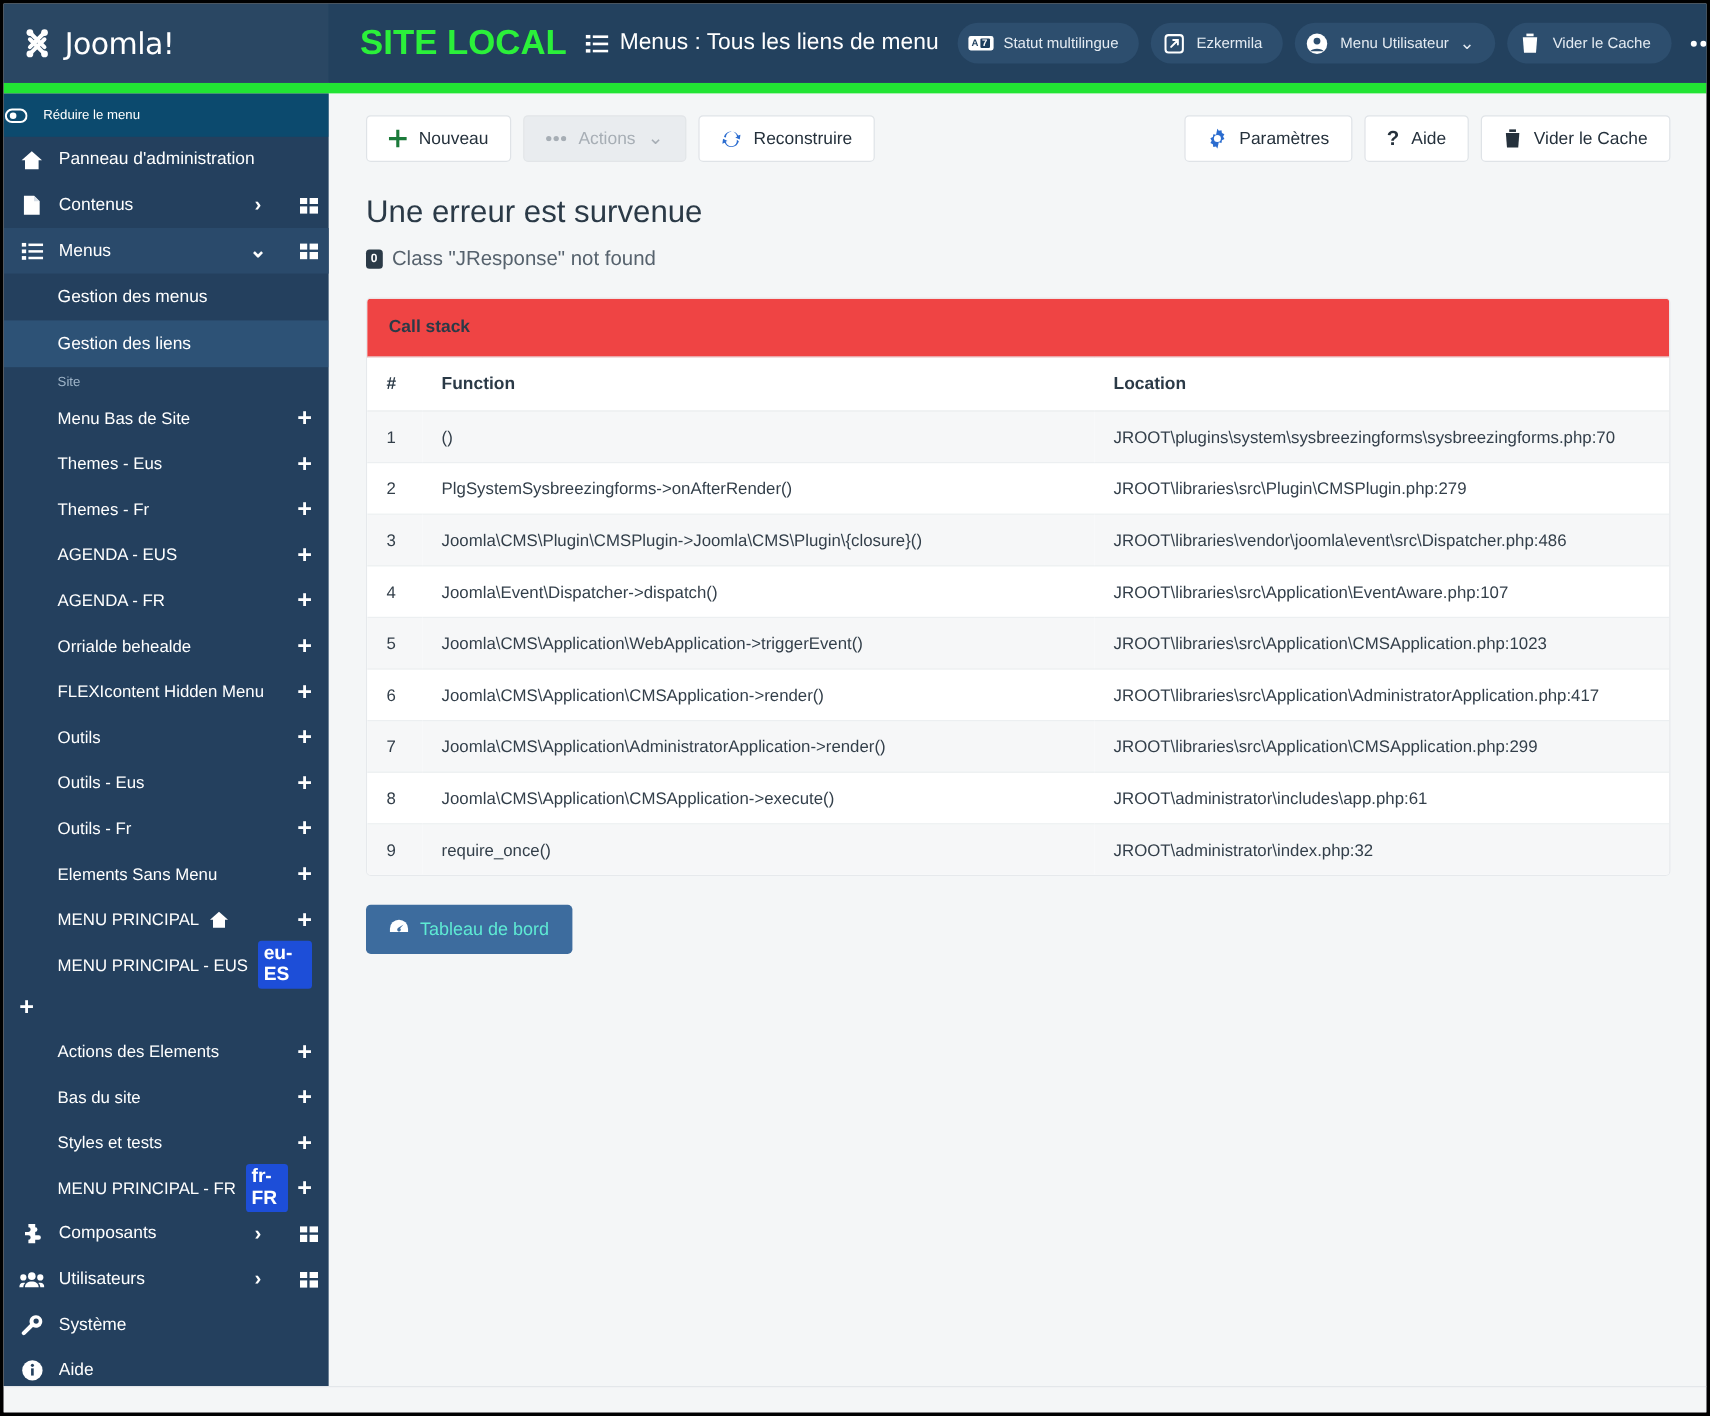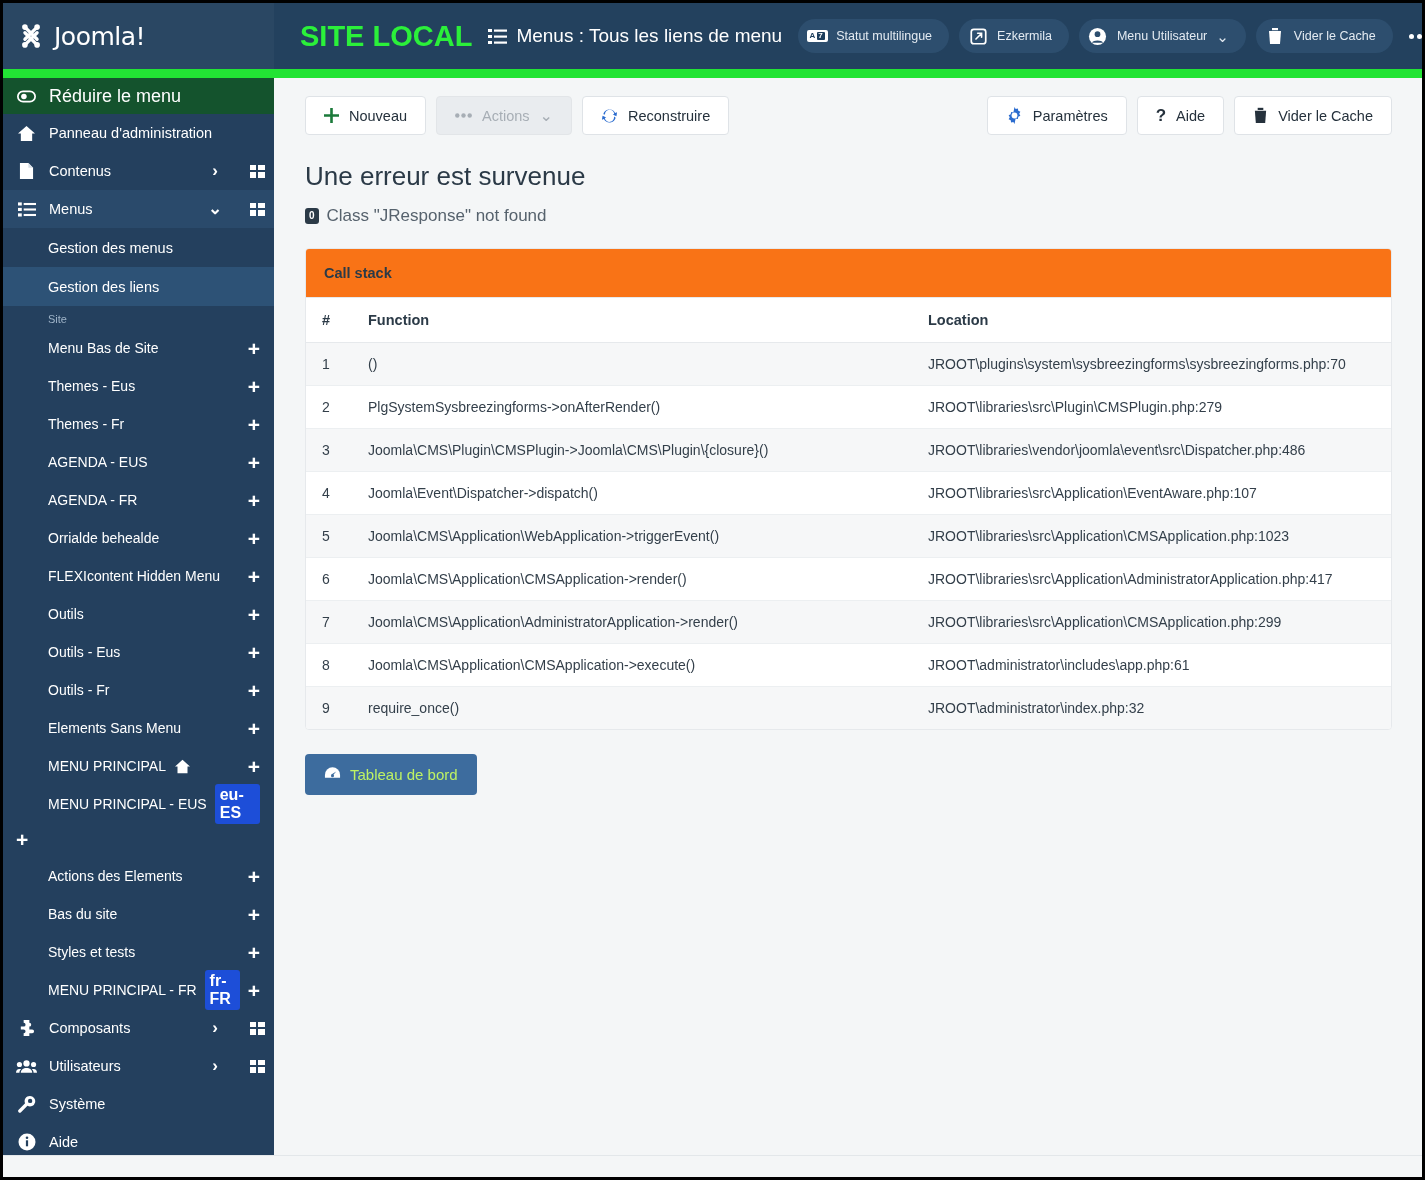--- a/index.html
+++ b/index.html
@@ -124,25 +124,25 @@
     width: 271px;
     flex: 0 0 271px;
     background: #24405e;
     color: #fff;
     font-size: 14.5px;
     overflow: hidden;
     padding-bottom: 0;
   }
   .sb-collapse {
     height: 36px;
-    background: #14532d;
+    background: #0c4a6e;
     display: flex; align-items: center;
-    padding-left: 13px; gap: 12px;
+    padding-left: 0; gap: 12px;
     cursor: pointer;
-    font-size: 18px;
+    font-size: 11px;
   }
   .sb-top-item {
     height: 38px;
     display: flex; align-items: center;
     padding-left: 13px; gap: 12px;
     cursor: pointer;
     position: relative;
   }
   .sb-top-item.active { background: #2a4a6b; }
   .sb-ico { width: 21px; display:flex; align-items:center; justify-content:center; flex:0 0 21px;}
@@ -247,21 +247,21 @@
     line-height: 1;
   }
 
   .card {
     background: #fff;
     border: 1px solid #e6e9ec;
     border-radius: 4px;
     overflow: hidden;
   }
   .card-head {
-    background: #f97316;
+    background: #ef4444;
     padding: 16px 18px;
     font-size: 14.5px;
     font-weight: bold;
     color: #2b3a47;
     border-bottom: 1px solid #e6e9ec;
   }
   table.cs { width: 100%; border-collapse: collapse; }
   table.cs th {
     text-align: left;
     font-size: 14.5px;
@@ -281,21 +281,21 @@
   table.cs tr.odd td { background: #f6f7f8; }
   table.cs tr.even td { background: #ffffff; }
   table.cs tr:last-child td { border-bottom: none; }
   .col-num { width: 46px; }
   .col-fn  { width: 560px; }
 
   .dash-btn {
     margin-top: 24px;
     height: 41px;
     background: #3d6c9e;
-    color: #bef264;
+    color: #5eead4;
     border: none;
     border-radius: 4px;
     display: inline-flex; align-items: center; gap: 9px;
     padding: 0 19px;
     font-size: 15px;
     cursor: pointer;
   }
   .bottom-strip {
     height: 22px;
     background: #f4f6f7;

